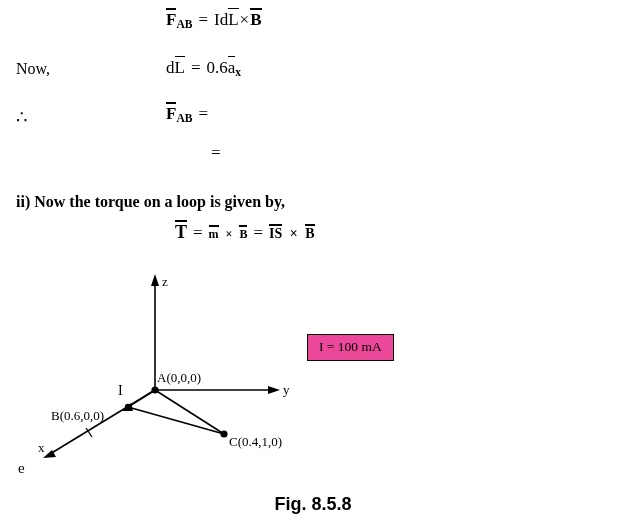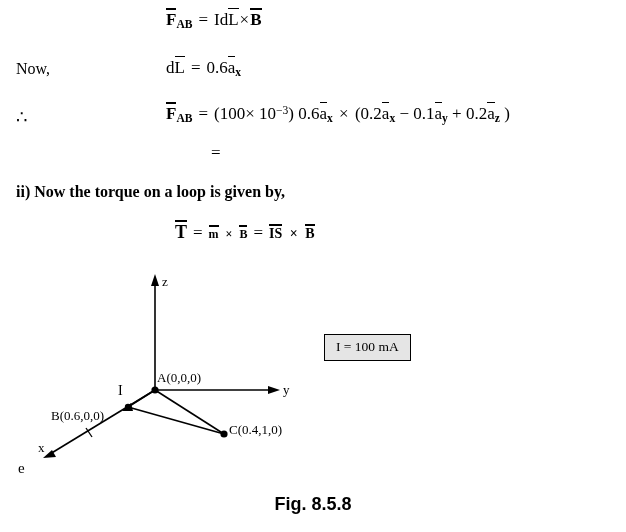--- a/index.html
+++ b/index.html
@@ -100,27 +100,27 @@
     left: 0;
     top: 232px;
     width: 626px;
     text-align: center;
     font-size: 18px;
     font-weight: bold;
     font-family: "Liberation Sans", sans-serif;
   }
   .current-box {
     position: absolute;
-    left: 324px;
+    left: 307px;
     top: 72px;
     border: 1.4px solid #000;
     padding: 4px 11px 5px 11px;
     font-size: 13.5px;
     font-family: "Liberation Serif", serif;
-    background: #e5e5e5;
+    background: #ec4899;
     text-align: center;
   }
   svg.diagram {
     position: absolute;
     left: 0;
     top: 0;
   }
 </style>
 </head>
 <body>
@@ -143,28 +143,27 @@
       <span class="mathitem eqsign">=</span>
       <span class="mathitem">0.6<span class="ovl">a</span><sub>x</sub></span>
     </div>
 
     <div class="lead" style="left:16px; top:106px; font-size:18px;">∴</div>
     <div class="eq-row" style="left:166px; top:104px;">
       <span class="mathitem bold">
         <span class="ovl ovl-b">F</span><sub>AB</sub>
       </span>
       <span class="mathitem eqsign">=</span>
-      <span class="mathitem">(100× 10<sup>−3</sup>) 0.6<span class="ovl">a</span><sub>x</sub> <span style="padding:0 2px;">×</span> (0.2<span class="ovl">a</span><sub>x</sub> − 0.1<span class="ovl">a</span><sub>y</sub> + 0.2<span class="ovl">a</span><sub>z</sub> )</span>
     </div>
 
     <div class="eq-row" style="left:205px; top:143px;">
       <span class="mathitem eqsign">=</span>
     </div>
 
-    <div class="para" style="left:16px; top:183px;">ii) Now the torque on a loop is given by,</div>
+    <div class="para" style="left:16px; top:193px;">ii) Now the torque on a loop is given by,</div>
 
     <div class="eq-row" style="left:175px; top:222px;">
       <span class="mathitem bold" style="font-size:18px;"><span class="ovl ovl-b">T</span></span>
       <span class="mathitem eqsign">=</span>
       <span class="mathitem bold" style="font-size:12px;text-align:right;"><span class="ovl ovl-b">m</span> <span style="padding:0 4px;">×</span> <span class="ovl ovl-b">B</span></span>
       <span class="mathitem eqsign">=</span>
       <span class="mathitem bold" style="font-size:14px;"><span class="ovl ovl-b">I</span><span class="ovl ovl-b">S</span> <span style="padding:0 4px;">×</span> <span class="ovl ovl-b">B</span></span>
     </div>
   </div>
 
@@ -193,21 +192,21 @@
       <circle cx="128" cy="145" r="3.2" fill="#000"></circle>
       <circle cx="224" cy="172" r="3.6" fill="#000"></circle>
     </svg>
 
     <div class="fig-label" style="left:162px; top:12px;">z</div>
     <div class="fig-label" style="left:283px; top:120px;">y</div>
     <div class="fig-label" style="left:38px; top:178px;">x</div>
 
     <div class="fig-label" style="left:157px; top:108px;">A(0,0,0)</div>
     <div class="fig-label" style="left:51px; top:146px;">B(0.6,0,0)</div>
-    <div class="fig-label" style="left:229px; top:160px;">C(0.4,1,0)</div>
+    <div class="fig-label" style="left:229px; top:172px;">C(0.4,1,0)</div>
     <div class="fig-label" style="left:118px; top:121px; font-size:14px;">I</div>
 
     <div class="current-box">I = 100 mA</div>
 
     <div class="fig-label" style="left:18px; top:198px; font-size:15px;">e</div>
 
     <div class="fig-caption">Fig. 8.5.8</div>
   </div>
 
 </div>

